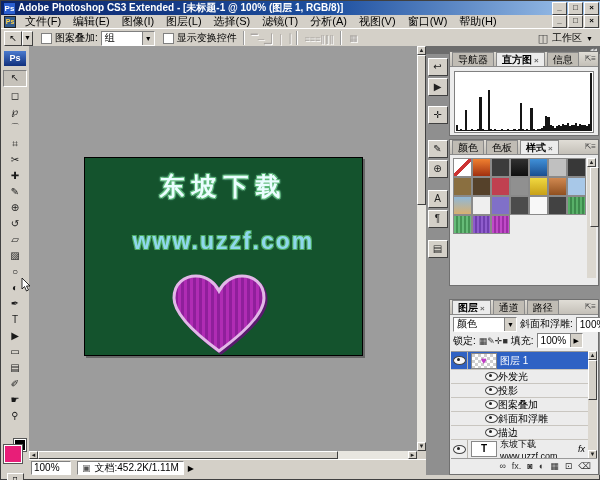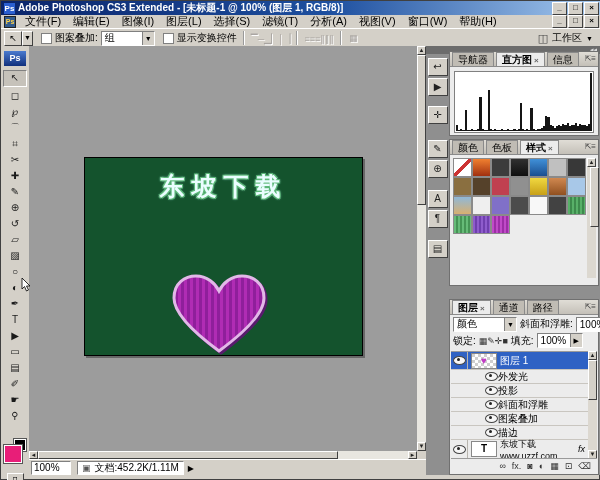--- a/index.html
+++ b/index.html
@@ -238,20 +238,21 @@
     </div>
   </div>
 
   <svg id="cursor" viewBox="0 0 10 14">
     <path d="M1 0 L1 11 L3.5 8.5 L5.5 13 L7.5 12 L5.5 8 L9 8 Z" fill="#fff" stroke="#000" stroke-width="0.8"></path>
   </svg>
 
   <div id="canvas-area">
     <div id="doc-canvas">
       <div id="canvas-title">东坡下载</div>
+      <div id="canvas-url">www.uzzf.com</div>
       <div id="heart-wrap">
         <svg width="100" height="84" viewBox="0 0 100 84">
           <defs>
             <pattern id="hstripes" width="6" height="6" patternUnits="userSpaceOnUse">
               <rect id="heart-stripe-a" width="6" height="6" fill="#b02cb4"></rect>
               <rect id="heart-stripe-b" width="3" height="6" fill="#8f1f9b"></rect>
             </pattern>
           </defs>
           <path id="heart-path" d="M50 79 C 20 57 5 40 5 26 C 5 11 16 4 27 4 C 38 4 46 11 50 19 C 54 11 62 4 73 4 C 84 4 95 11 95 26 C 95 40 80 57 50 79 Z" fill="url(#hstripes)" stroke="#e2b8e8" stroke-width="3" style="filter: drop-shadow(rgb(90, 26, 110) 2px 2px 0px);"></path>
         </svg>
@@ -447,26 +448,26 @@
             <span>外发光</span>
           </div>
           <div class="layer-row" style="height: 13px;">
             <div style="width: 34px; flex: 0 0 auto;"></div>
             <div class="eye" style="flex: 0 0 auto;"></div>
             <span>投影</span>
           </div>
           <div class="layer-row" style="height: 13px;">
             <div style="width: 34px; flex: 0 0 auto;"></div>
             <div class="eye" style="flex: 0 0 auto;"></div>
-            <span>斜面和浮雕</span>
+            <span>图案叠加</span>
           </div>
           <div class="layer-row" style="height: 13px;">
             <div style="width: 34px; flex: 0 0 auto;"></div>
             <div class="eye" style="flex: 0 0 auto;"></div>
-            <span>图案叠加</span>
+            <span>斜面和浮雕</span>
           </div>
           <div class="layer-row" style="height: 13px;">
             <div style="width: 34px; flex: 0 0 auto;"></div>
             <div class="eye" style="flex: 0 0 auto;"></div>
             <span>描边</span>
           </div>
           <div class="layer-row" style="height: 18px;">
             <div class="eye-cell" style="padding-left: 0px;">
               <div class="eye"></div>
             </div>

